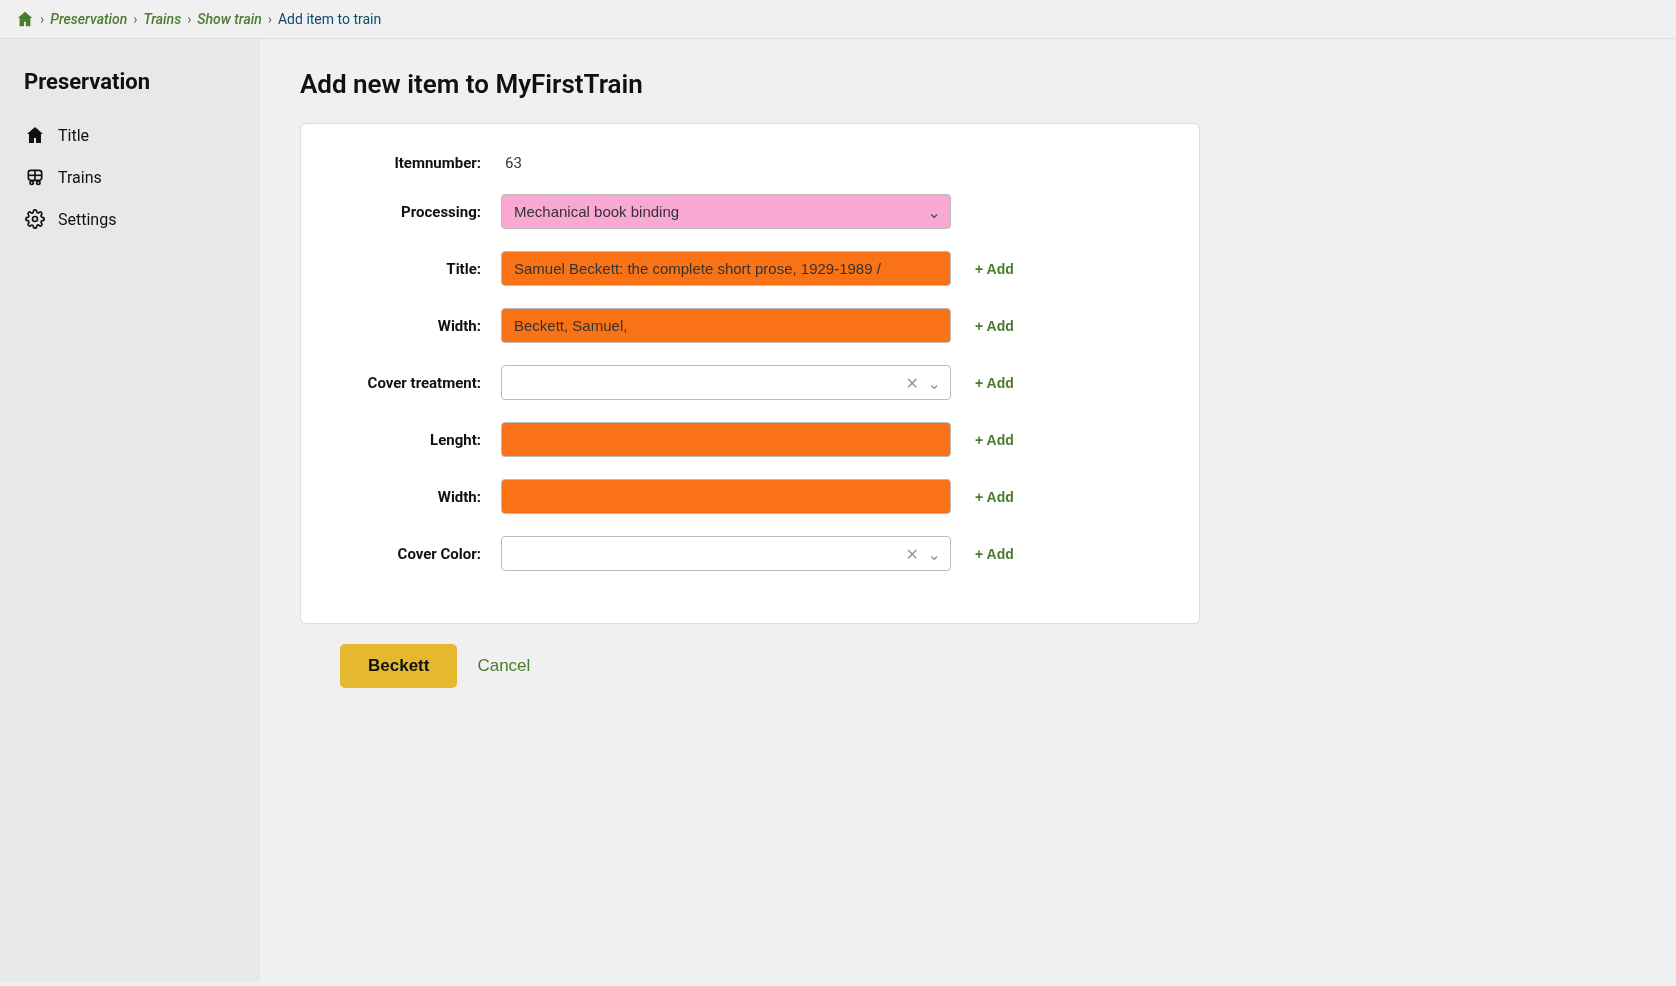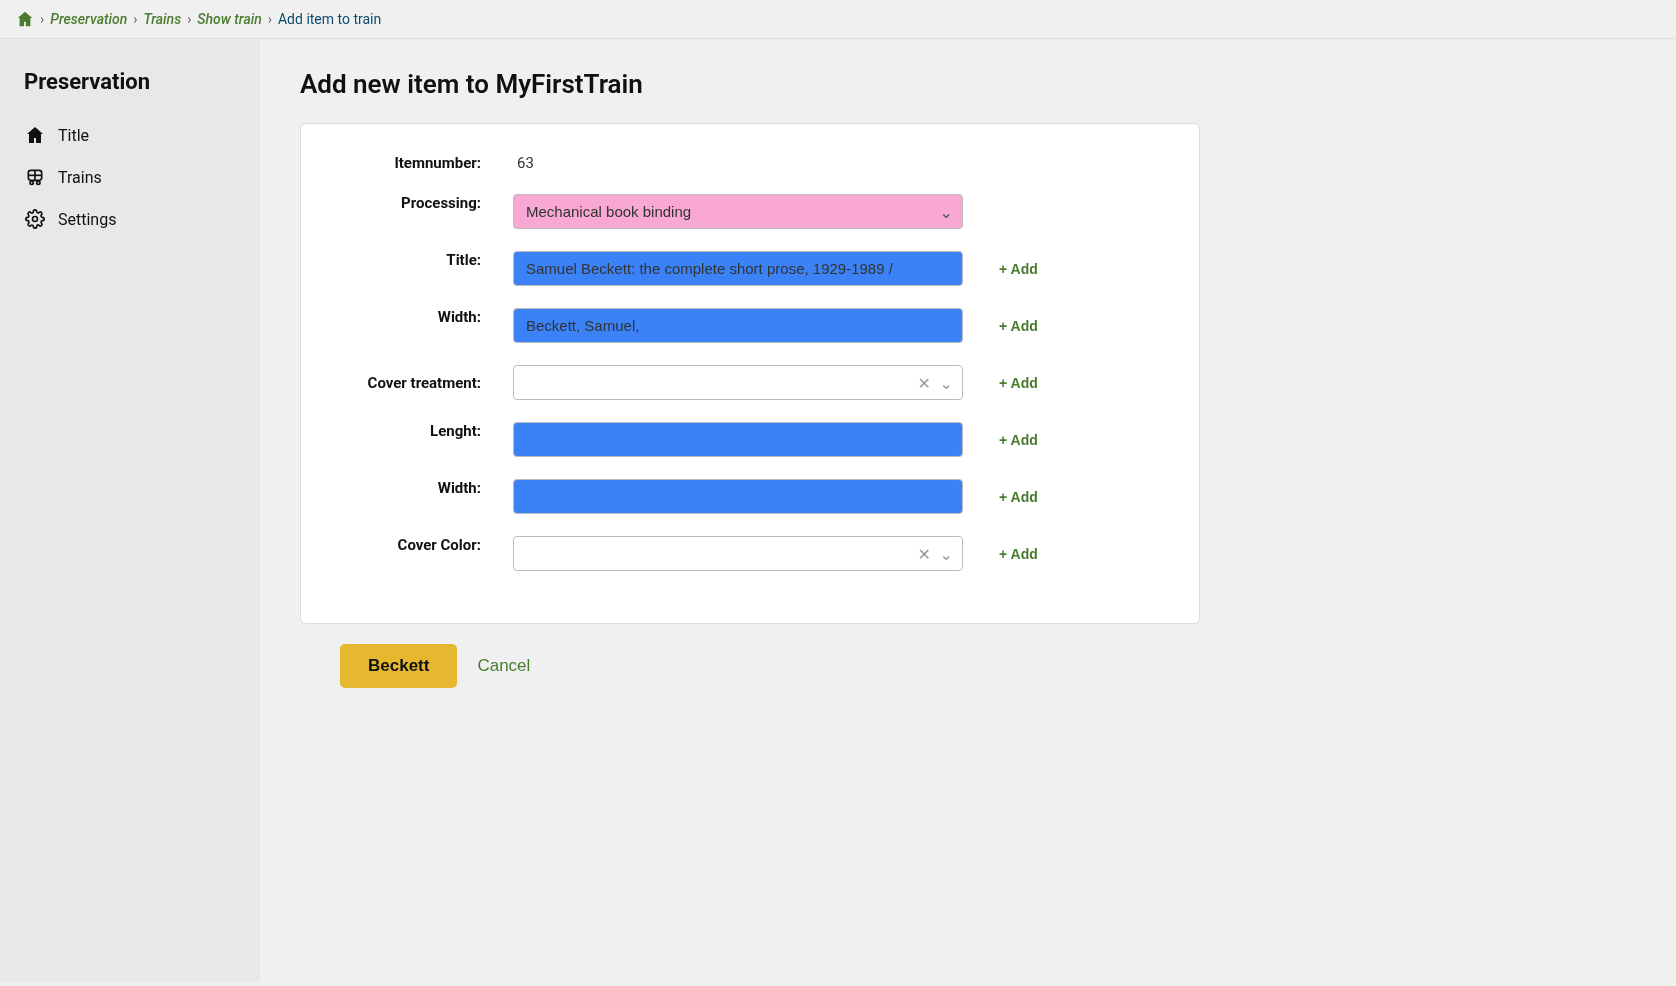--- a/index.html
+++ b/index.html
@@ -94,42 +94,43 @@
     .form-card {
       background: #fff;
       border-radius: 6px;
       border: 1px solid #ddd;
       padding: 30px 40px;
       max-width: 900px;
     }
 
     .form-row {
       display: flex;
+      align-items: center;
       margin-bottom: 22px;
-      gap: 32px;
+      gap: 20px;
     }
     .form-label {
       font-weight: 700;
       font-size: 15px;
       min-width: 140px;
       text-align: right;
       color: #111;
       flex-shrink: 0;
     }
     .form-label.multiline {
       align-self: center;
     }
     .form-control {
       width: 450px;
       padding: 8px 12px;
       border: 1px solid #bbb;
       border-radius: 4px;
       font-size: 15px;
       color: #333;
-      background: #3b82f6;
+      background: #f97316;
       outline: none;
     }
     .form-select-wrapper {
       position: relative;
       width: 450px;
     }
     .form-select-wrapper select {
       width: 100%;
       padding: 8px 36px 8px 12px;
       border: 1px solid #bbb;

